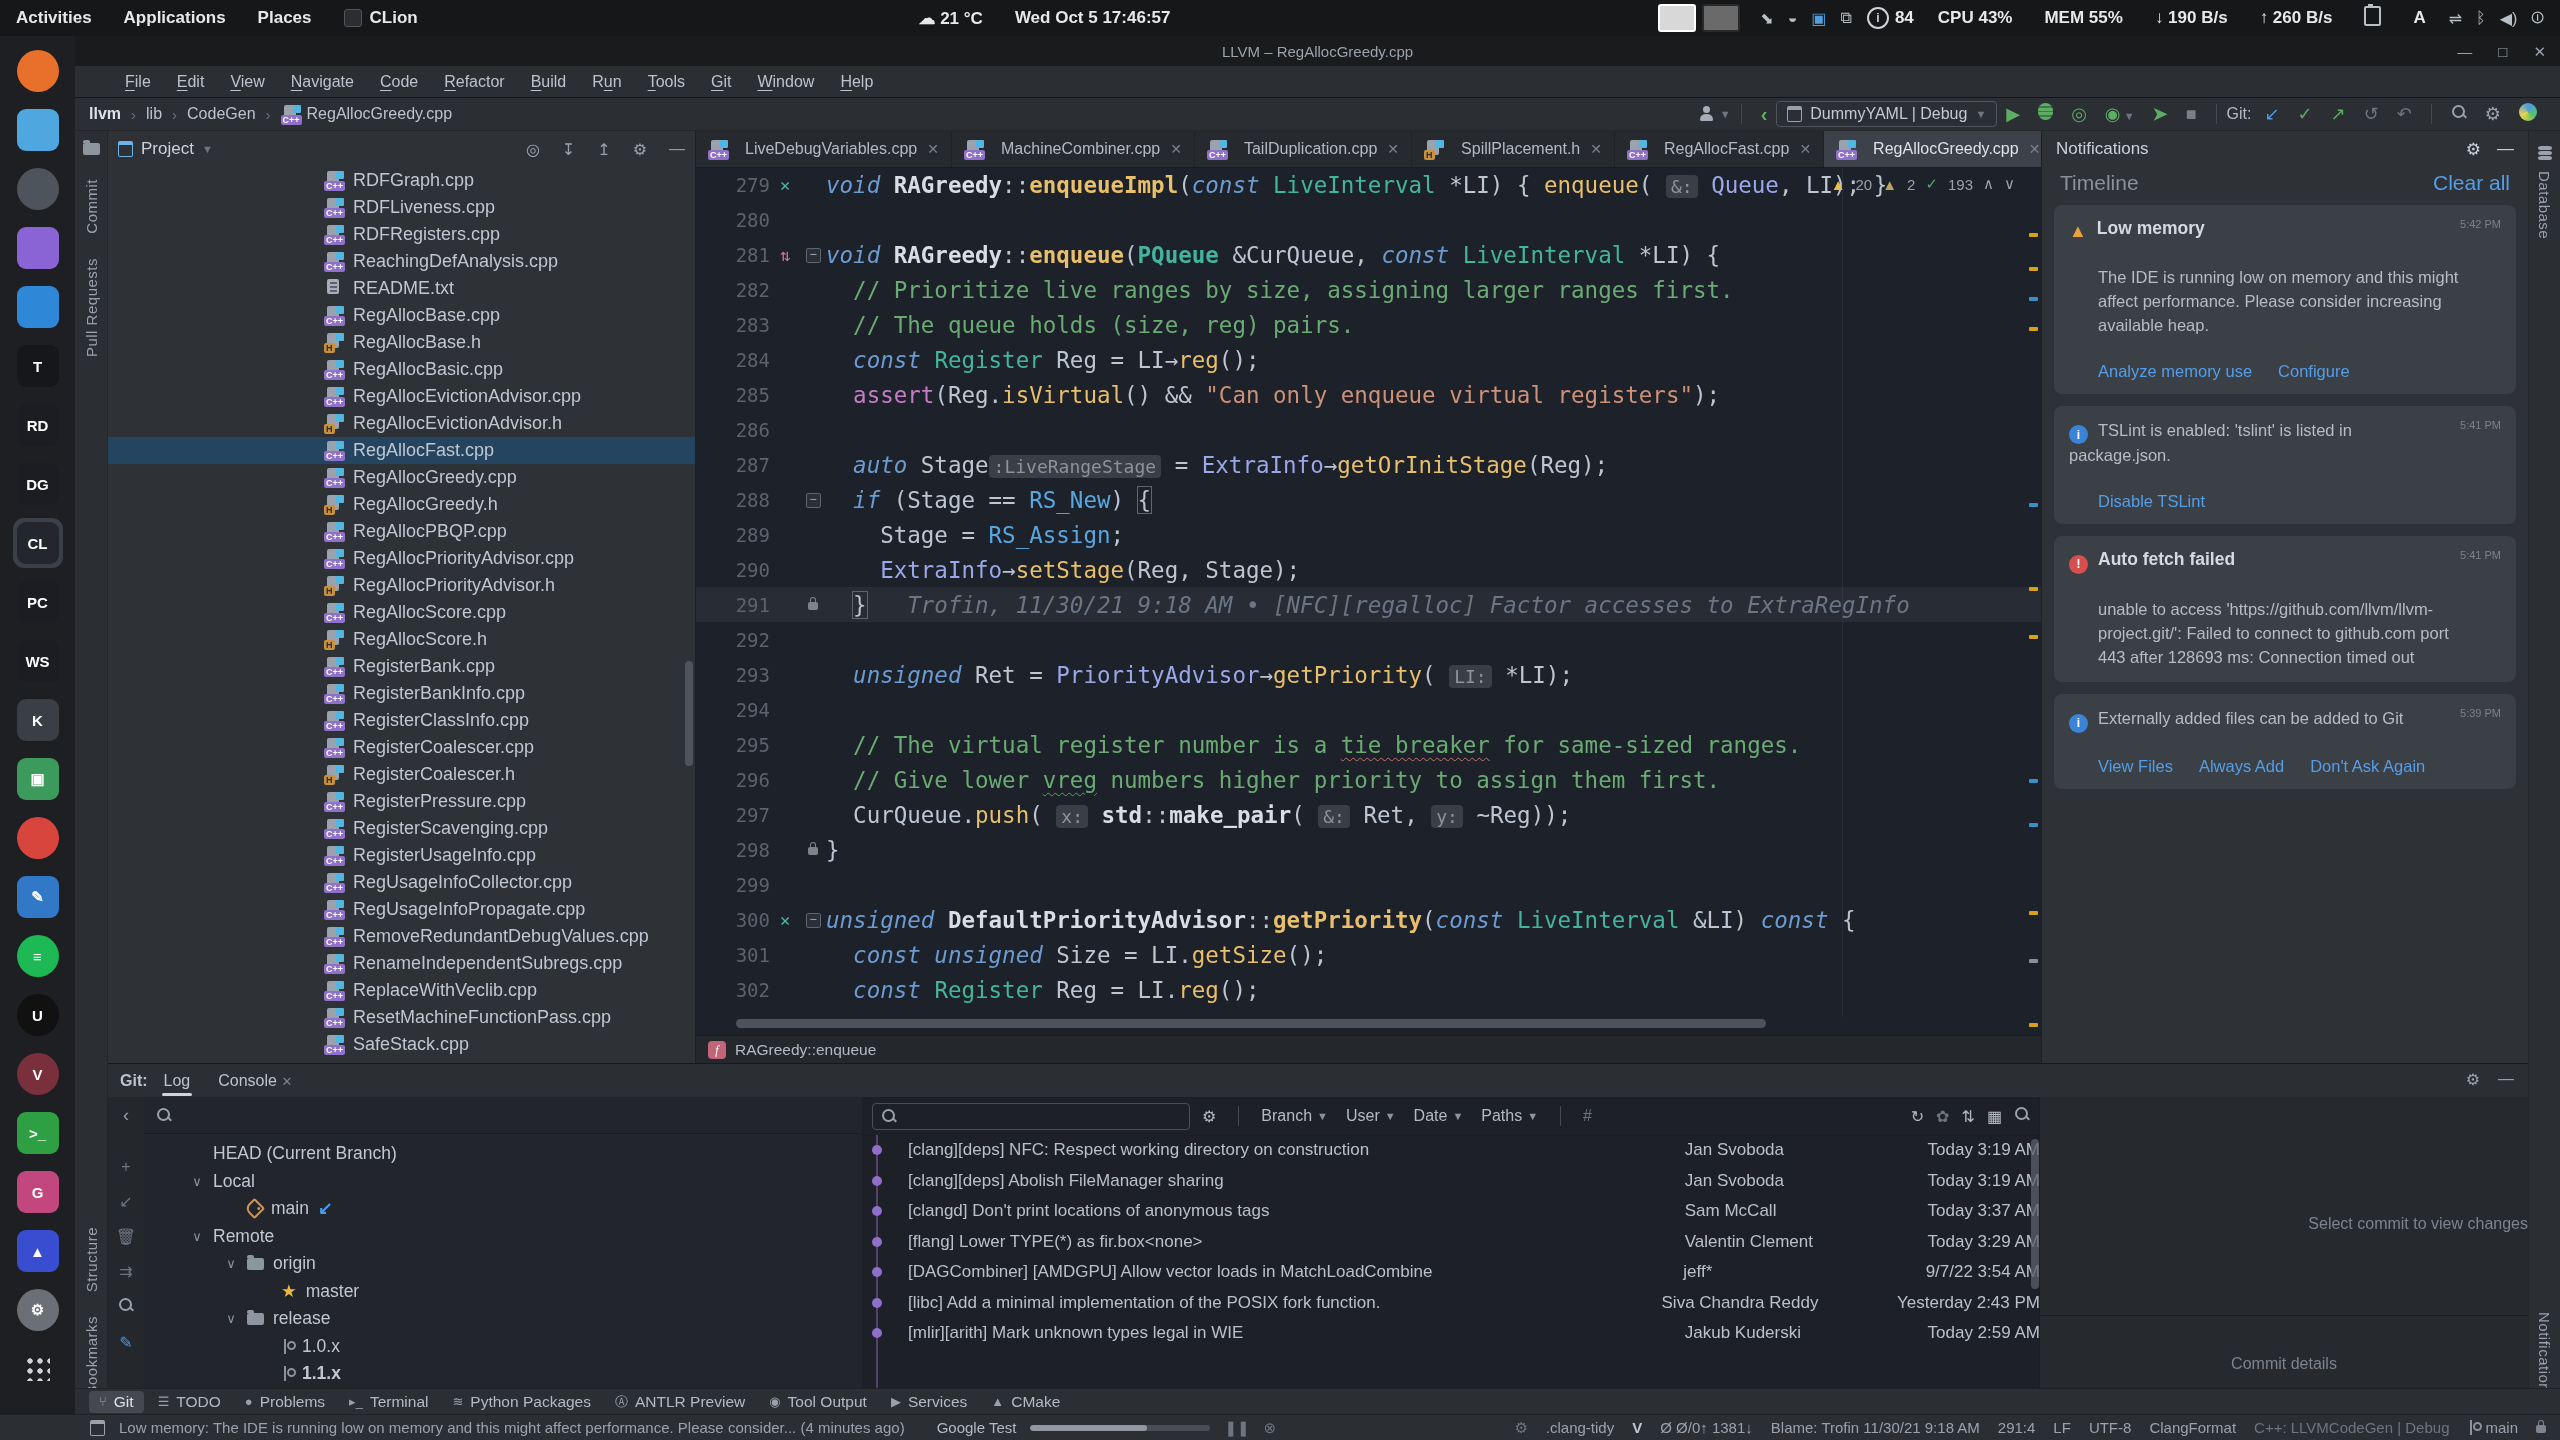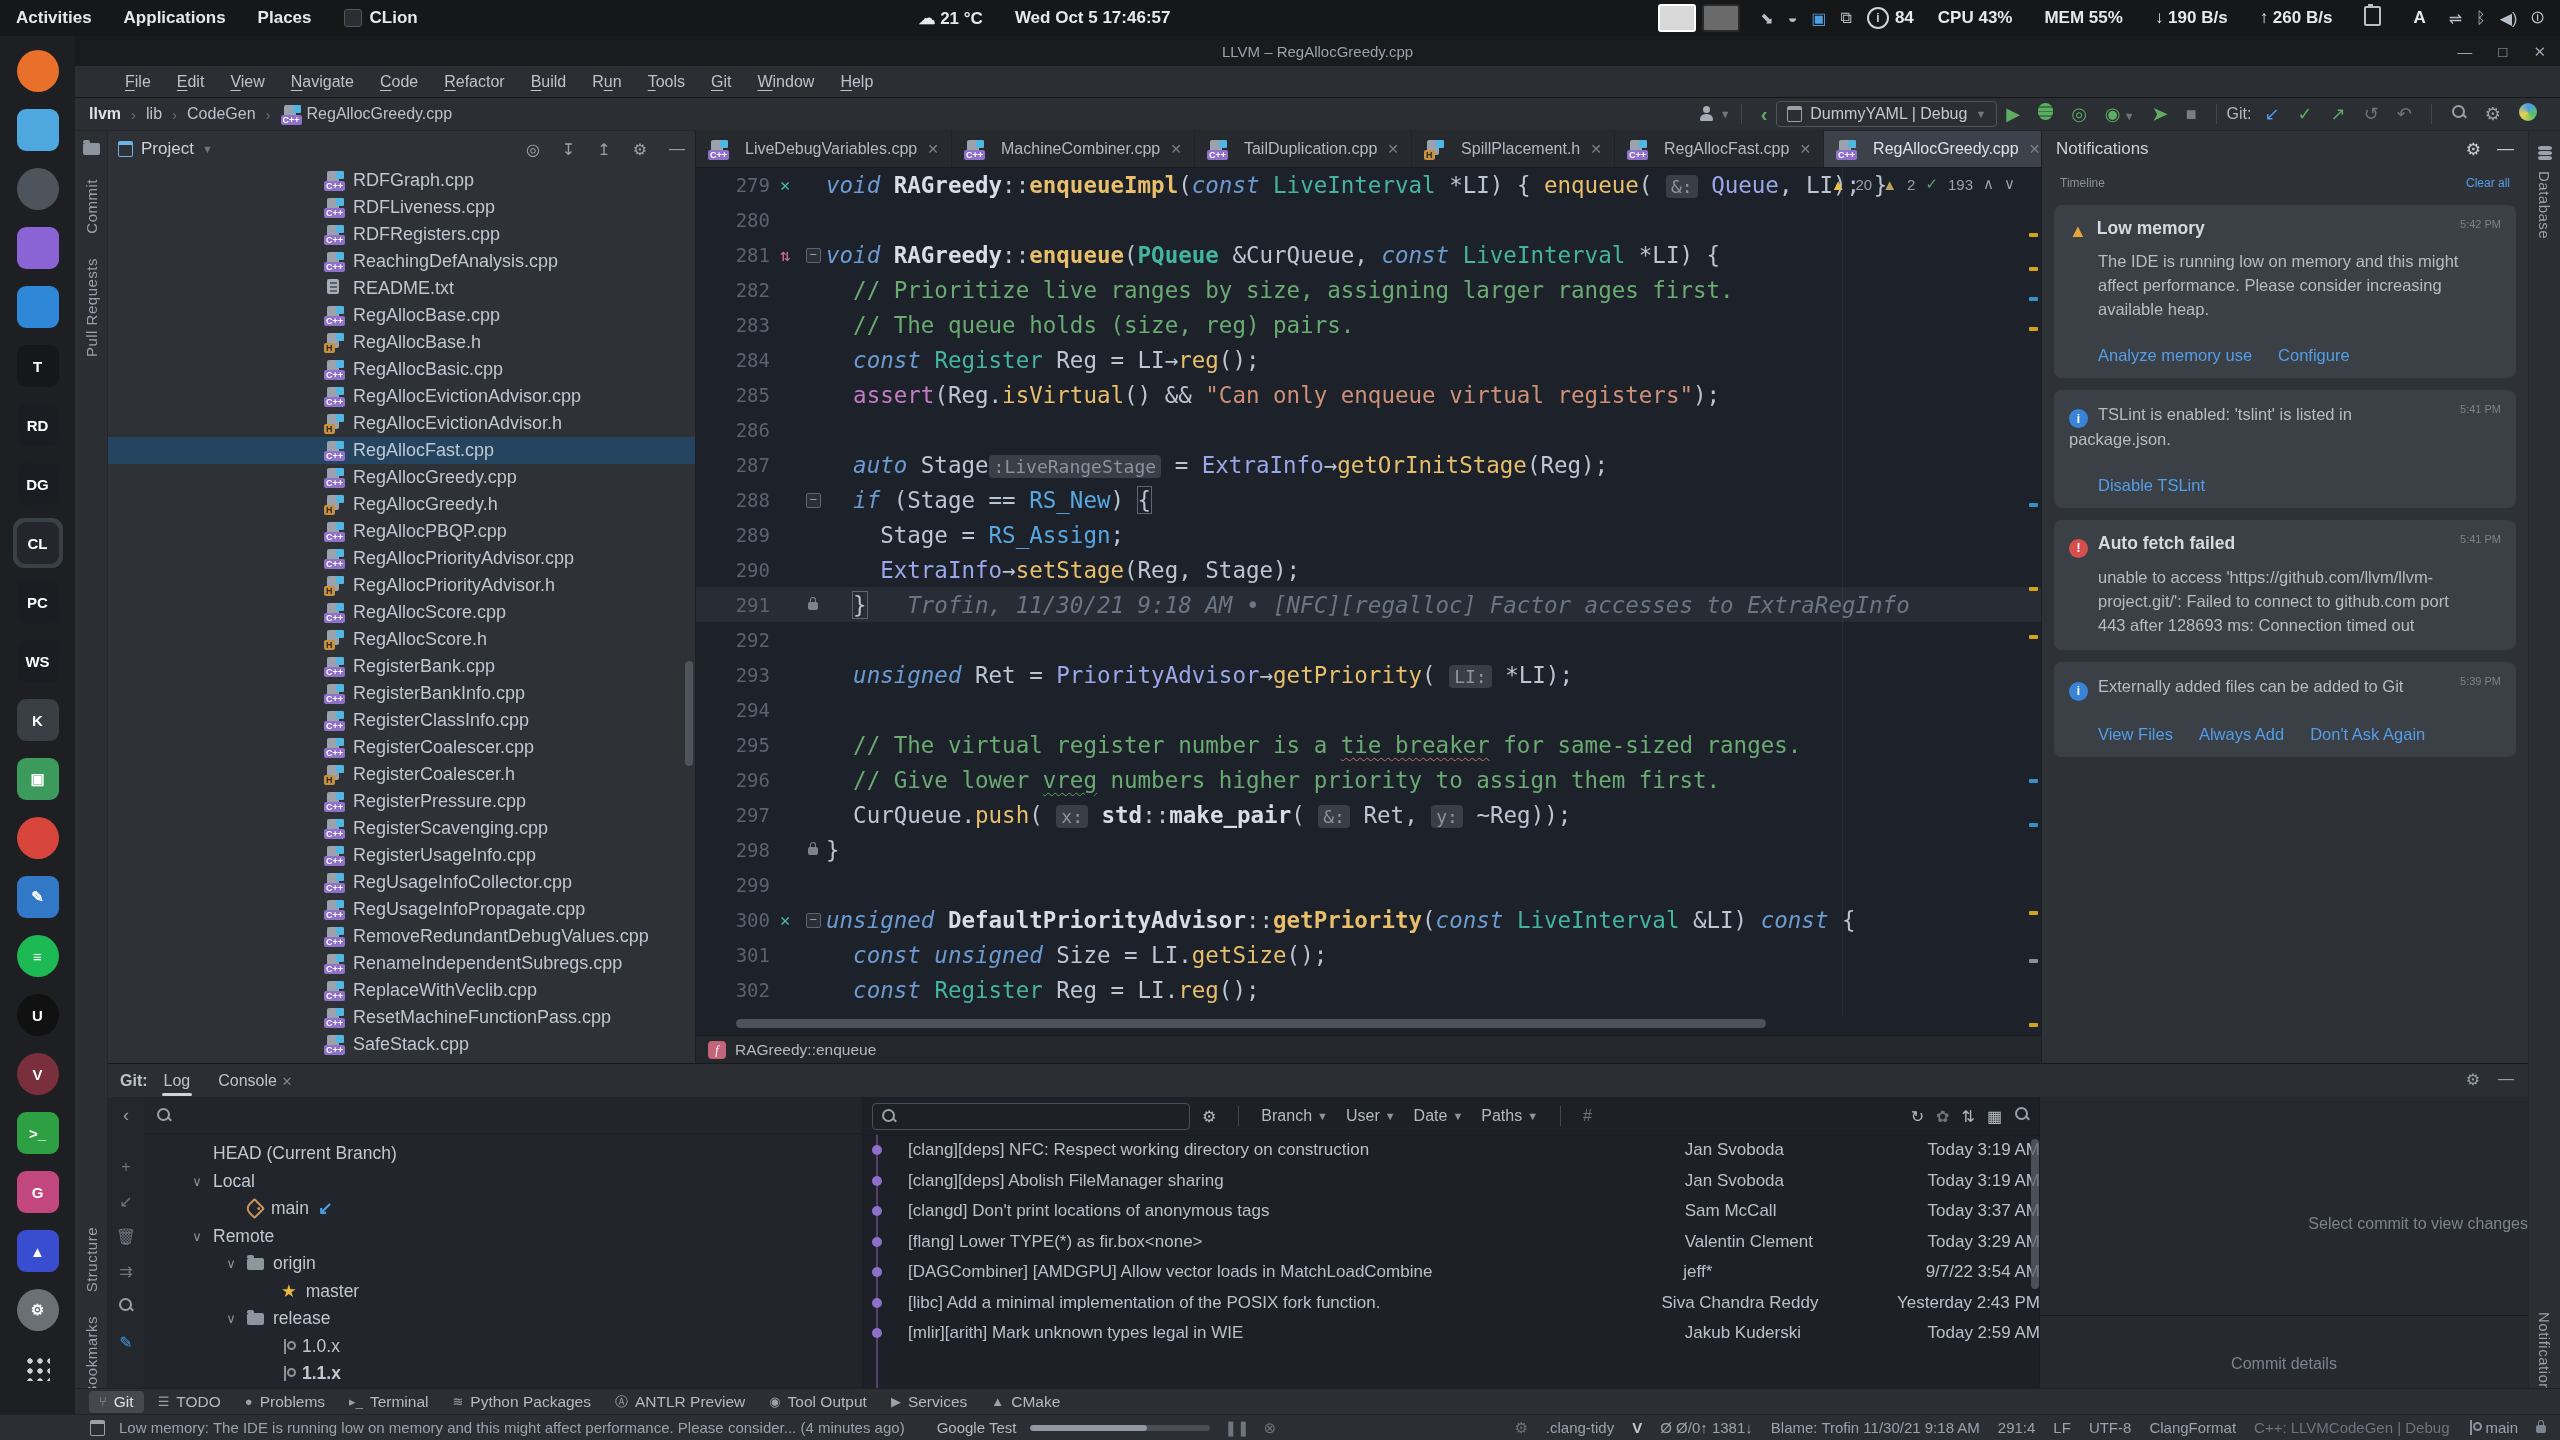--- a/index.html
+++ b/index.html
@@ -129,25 +129,25 @@
   #hscroll{position:absolute;left:40px;top:888px;width:1030px;height:9px;border-radius:5px;background:#565c64;opacity:.85}
   #ed-breadcrumb{position:absolute;left:0;right:0;top:904px;height:28px;background:#24272c;border-top:1px solid #1a1c20;
                  display:flex;align-items:center;gap:9px;padding-left:12px;font-size:15.5px;color:#b4bac3}
   .fn-badge{width:18px;height:18px;border-radius:4px;background:#c26578;color:#fff;font-size:12px;font-style:italic;
             display:flex;align-items:center;justify-content:center;font-family:"Liberation Serif",serif}
   .stripe-mark{position:absolute;width:9px;height:4px;border-radius:1px;right:3px}
 
   
   #notif-panel{left:2041px;top:131px;width:487px;height:932px;background:#2e3237;border-left:1px solid #1d1f23;box-sizing:border-box;font-size:16.5px}
   #notif-header{height:36px;display:flex;align-items:center;padding:0 14px;font-size:17px;color:#ccd1d9}
-  #notif-sub{height:32px;display:flex;align-items:center;padding:0 18px;color:#8a919c;font-size:12px}
+  #notif-sub{height:32px;display:flex;align-items:center;padding:0 18px;color:#8a919c;font-size:21px}
   .ncard{margin:6px 12px 12px 12px;background:#3a4046;border-radius:8px;padding:13px 15px;position:relative}
   .ncard .t{font-weight:bold;color:#d6dae0;font-size:17.5px}
   .ncard .time{position:absolute;right:15px;top:13px;color:#7a828c;font-size:11px}
-  .ncard .body{color:#b6bcc4;margin-top:8px;line-height:1.45}
+  .ncard .body{color:#b6bcc4;margin-top:24px;line-height:1.45}
   .ncard .links{margin-top:24px;display:flex;gap:26px}
   .nlink{color:#549ee8}
   .nico{display:inline-flex;width:19px;height:19px;border-radius:50%;align-items:center;justify-content:center;
         font-size:12px;font-weight:bold;color:#fff;margin-right:10px;vertical-align:-3px}
   .nico.warn{background:transparent;color:#e8a33d;font-size:18px;width:auto;height:auto;border-radius:0}
   .nico.info{background:#3a84d8}
   .nico.err{background:#d64f4f}
 
   
   #git-panel{left:108px;top:1063px;width:2420px;height:325px;background:#1d2127;box-sizing:border-box;border-top:1px solid #17191d}

